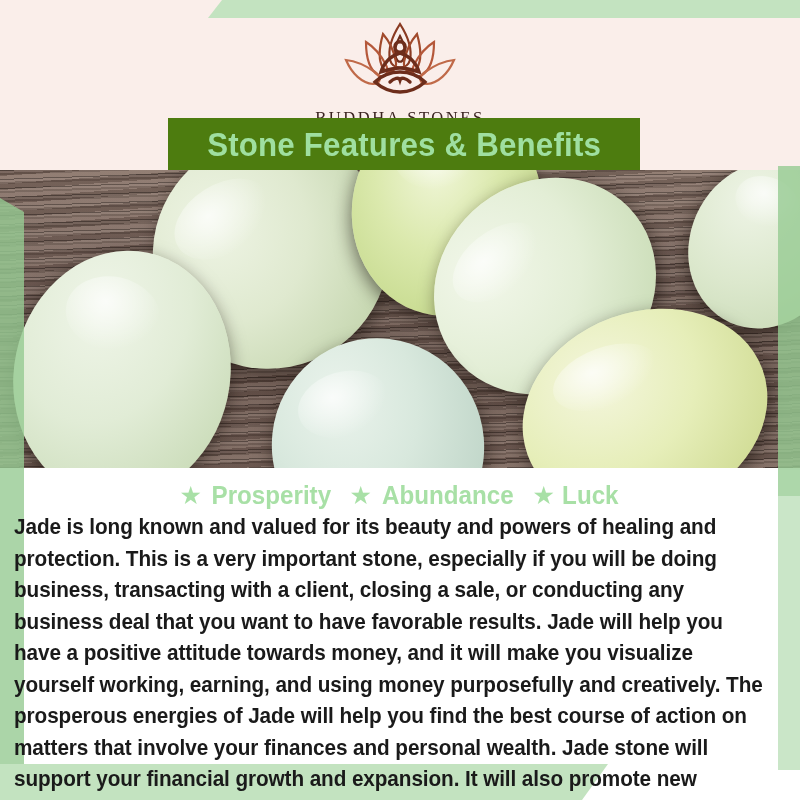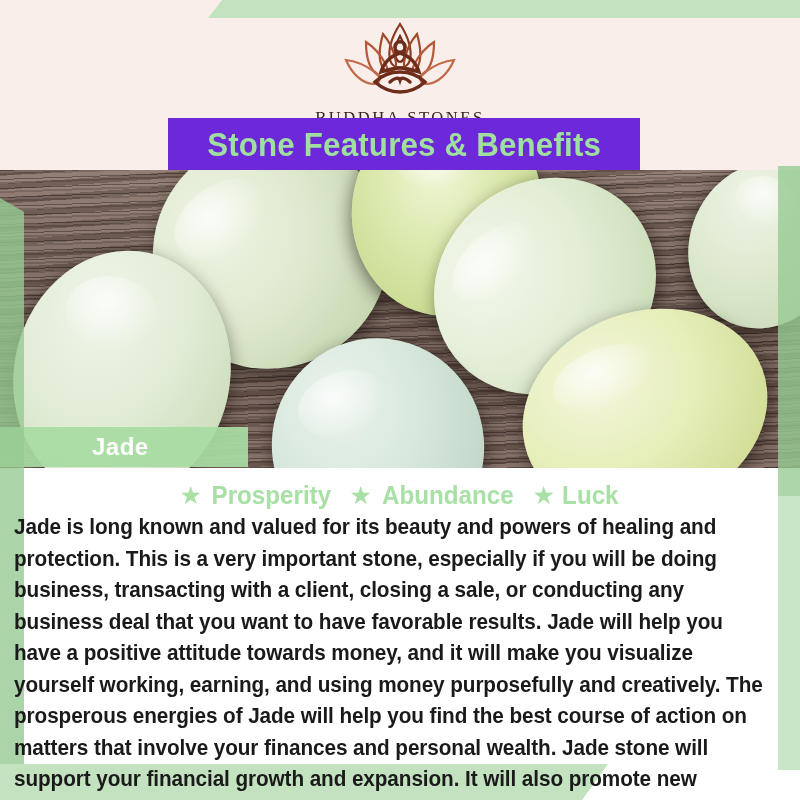--- a/index.html
+++ b/index.html
@@ -100,21 +100,21 @@
     font-weight: 400;
   }
 
   
   .title-strip {
     position: absolute;
     top: 118px;
     left: 168px;
     width: 472px;
     height: 52px;
-    background: #6d28d9;
+    background: #4d7c0f;
     z-index: 4;
     display: flex;
     align-items: center;
     justify-content: center;
   }
   .title-text {
     font-family: "Liberation Sans Narrow", "Liberation Sans", sans-serif;
     font-weight: bold;
     font-size: 34px;
     color: #9fdfa0;
@@ -321,23 +321,20 @@
     <div class="wood"></div>
     <div class="stone s1"></div>
     <div class="stone s2"></div>
     <div class="stone s7"></div>
     <div class="stone s3"></div>
     <div class="stone s4"></div>
     <div class="stone s6"></div>
     <div class="stone s5"></div>
   </div>
 
-  <div class="jade-label">
-    <span class="jade-text">Jade</span>
-  </div>
 
   <div class="content">
     <div class="benefits">
       <div class="benefit">
         <span class="star">★</span>
         <span class="benefit-label">Prosperity</span>
       </div>
       <div class="benefit">
         <span class="star">★</span>
         <span class="benefit-label">Abundance</span>

